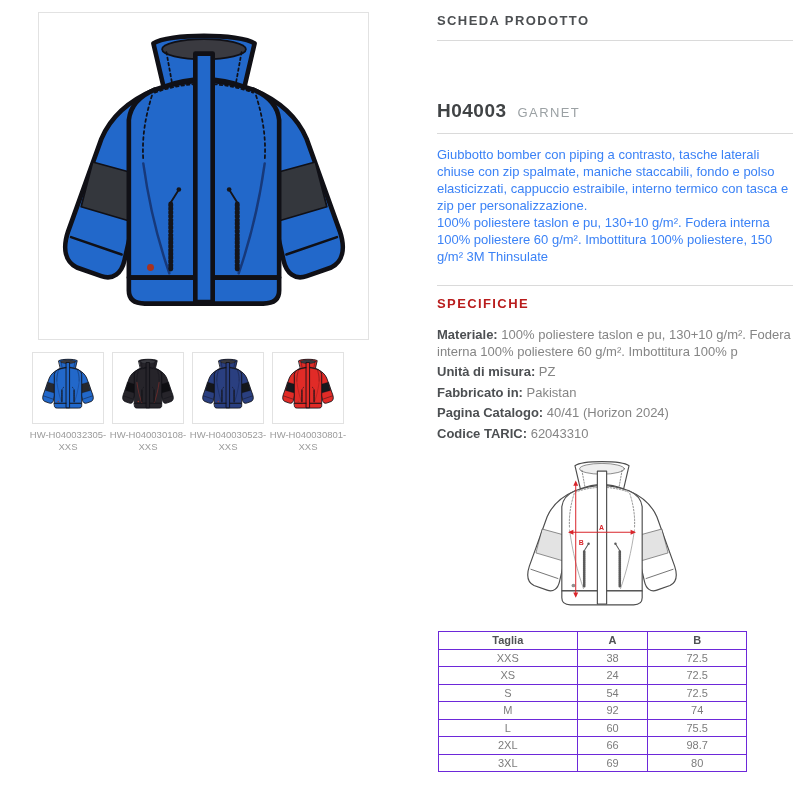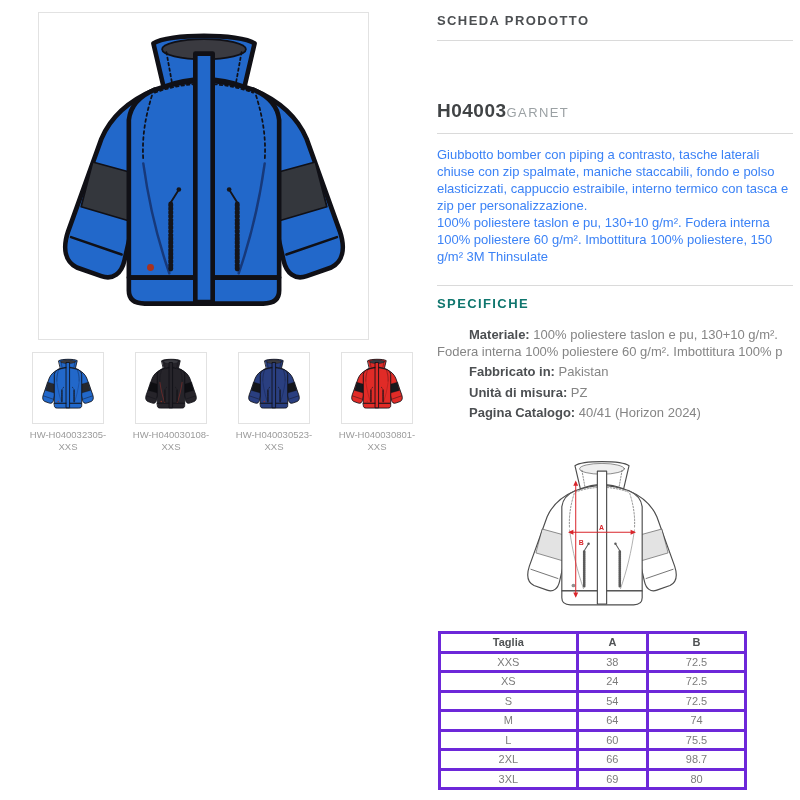--- a/index.html
+++ b/index.html
@@ -21,54 +21,54 @@
     width:170px;
     --line:#4d4d4d; --body:#ffffff; --patch:#e3e3e3; --pipe:#9a9a9a;
     --collar:#efefef; --zip:#5a5a5a; --dot:#8f8f8f;
     --swm:1.5; --sws:1; --swt:0.8;
   }
   
   .main-image-box{
     position:absolute;left:38px;top:12px;width:331px;height:328px;
     border:1px solid #e2e2e2;box-sizing:border-box;background:#fff;
   }
-  .thumbs{position:absolute;left:32px;top:352px;display:flex;gap:31px;}
+  .thumbs{position:absolute;left:32px;top:352px;display:flex;gap:8px;}
   .thumb-cell{width:72px;}
   .thumb-box{width:72px;height:72px;border:1px solid #e2e2e2;box-sizing:border-box;background:#fff;cursor:pointer;}
   .thumb-label{
     width:86px;margin:5px 0 0 -7px;text-align:center;
     font-size:9.5px;line-height:11.5px;color:#9b9b9b;word-break:normal;
   }
   
   .right-col{position:absolute;left:437px;top:0;width:356px;height:676px;}
   .right-col > *{position:absolute;left:0;box-sizing:border-box;}
   .divider{width:356px;border-top:1px solid #dadada;height:0;}
   .sheet-title{top:13px;font-size:13px;font-weight:bold;letter-spacing:1.4px;color:#4c4f52;}
   .d1{top:40px;}
   .product-header{top:100px;display:flex;align-items:baseline;}
   .product-code{font-size:19px;font-weight:bold;letter-spacing:.5px;color:#404345;}
-  .product-name{font-size:13px;letter-spacing:1.4px;color:#9ba1a4;}
+  .product-name{font-size:13px;letter-spacing:1.4px;color:#9ba1a4;margin-left:11px;}
   .d2{top:133px;}
   .description{top:146px;width:356px;font-size:13px;line-height:17px;color:#3b82f6;white-space:pre-line;}
   .d3{top:285px;}
-  .specs-title{top:296px;font-size:13px;font-weight:bold;letter-spacing:1.4px;color:#0f766e;}
+  .specs-title{top:296px;font-size:13px;font-weight:bold;letter-spacing:1.4px;color:#b91c1c;}
   .specs-list{top:327px;width:356px;}
   .spec-item{font-size:13px;line-height:16.5px;color:#858585;margin-bottom:4px;}
-  .spec-item b{color:#4c4f52;font-weight:bold;margin-left:32px;}
+  .spec-item b{color:#4c4f52;font-weight:bold;}
   .diagram{top:458px;left:80px;width:170px;}
   .arrow-line{stroke:currentColor;stroke-width:1.3;}
   .arrow-head{fill:currentColor;stroke:none;}
   .arrow-label{fill:currentColor;font-size:9px;font-weight:bold;font-family:"Liberation Sans",sans-serif;}
   
   .size-table{
     top:631px;left:1px;width:309px;border-collapse:collapse;table-layout:fixed;
     font-size:11px;
   }
   .size-table th,.size-table td{
-    border:3px solid #6d28d9;text-align:center;padding:2px 4px;line-height:12.5px;
+    border:1px solid #6d28d9;text-align:center;padding:2px 4px;line-height:12.5px;
   }
   .size-table th{color:#4f5254;font-weight:bold;}
   .size-table td{color:#7c7c7c;}
 </style>
 </head>
 <body>
 
 <svg width="0" height="0" style="position:absolute" aria-hidden="true">
   <symbol id="jacket-sym" viewBox="0 0 220 212">
     <g style="stroke:var(--line);fill:none" stroke-linejoin="round" stroke-linecap="round">
@@ -164,23 +164,24 @@
   </div>
   <div class="divider d2"></div>
 
   <div class="description">Giubbotto bomber con piping a contrasto, tasche laterali chiuse con zip spalmate, maniche staccabili, fondo e polso elasticizzati, cappuccio estraibile, interno termico con tasca e zip per personalizzazione.
 100% poliestere taslon e pu, 130+10 g/m². Fodera interna 100% poliestere 60 g/m². Imbottitura 100% poliestere, 150 g/m² 3M Thinsulate</div>
   <div class="divider d3"></div>
 
   <div class="specs-title">SPECIFICHE</div>
   <div class="specs-list" id="specs-list">
       <div class="spec-item"><b>Materiale:</b><span> 100% poliestere taslon e pu, 130+10 g/m². Fodera interna 100% poliestere 60 g/m². Imbottitura 100% p</span></div>
+      <div class="spec-item"><b>Unità di misura:</b><span> PZ</span></div>
       <div class="spec-item"><b>Fabbricato in:</b><span> Pakistan</span></div>
-      <div class="spec-item"><b>Unità di misura:</b><span> PZ</span></div>
       <div class="spec-item"><b>Pagina Catalogo:</b><span> 40/41 (Horizon 2024)</span></div>
+      <div class="spec-item"><b>Codice TARIC:</b><span> 62043310</span></div>
     </div>
 
   <div class="diagram">
     <svg class="jacket diagram-jacket" viewBox="0 0 220 212">
       <use href="#jacket-sym"></use>
       <g id="arrows" color="#d9252b">
         <line class="arrow-line" x1="68" y1="96" x2="152" y2="96"></line>
         <path class="arrow-head" d="M66,96 l7,-3.2 v6.4 Z M154,96 l-7,-3.2 v6.4 Z"></path>
         <line class="arrow-line" x1="76" y1="31" x2="76" y2="179"></line>
         <path class="arrow-head" d="M76,29 l-3.2,7 h6.4 Z M76,181 l-3.2,-7 h6.4 Z"></path>
@@ -214,21 +215,21 @@
           <td>24</td>
           <td>72.5</td>
         </tr>
         <tr>
           <td>S</td>
           <td>54</td>
           <td>72.5</td>
         </tr>
         <tr>
           <td>M</td>
-          <td>64</td>
+          <td>92</td>
           <td>74</td>
         </tr>
         <tr>
           <td>L</td>
           <td>60</td>
           <td>75.5</td>
         </tr>
         <tr>
           <td>2XL</td>
           <td>66</td>

